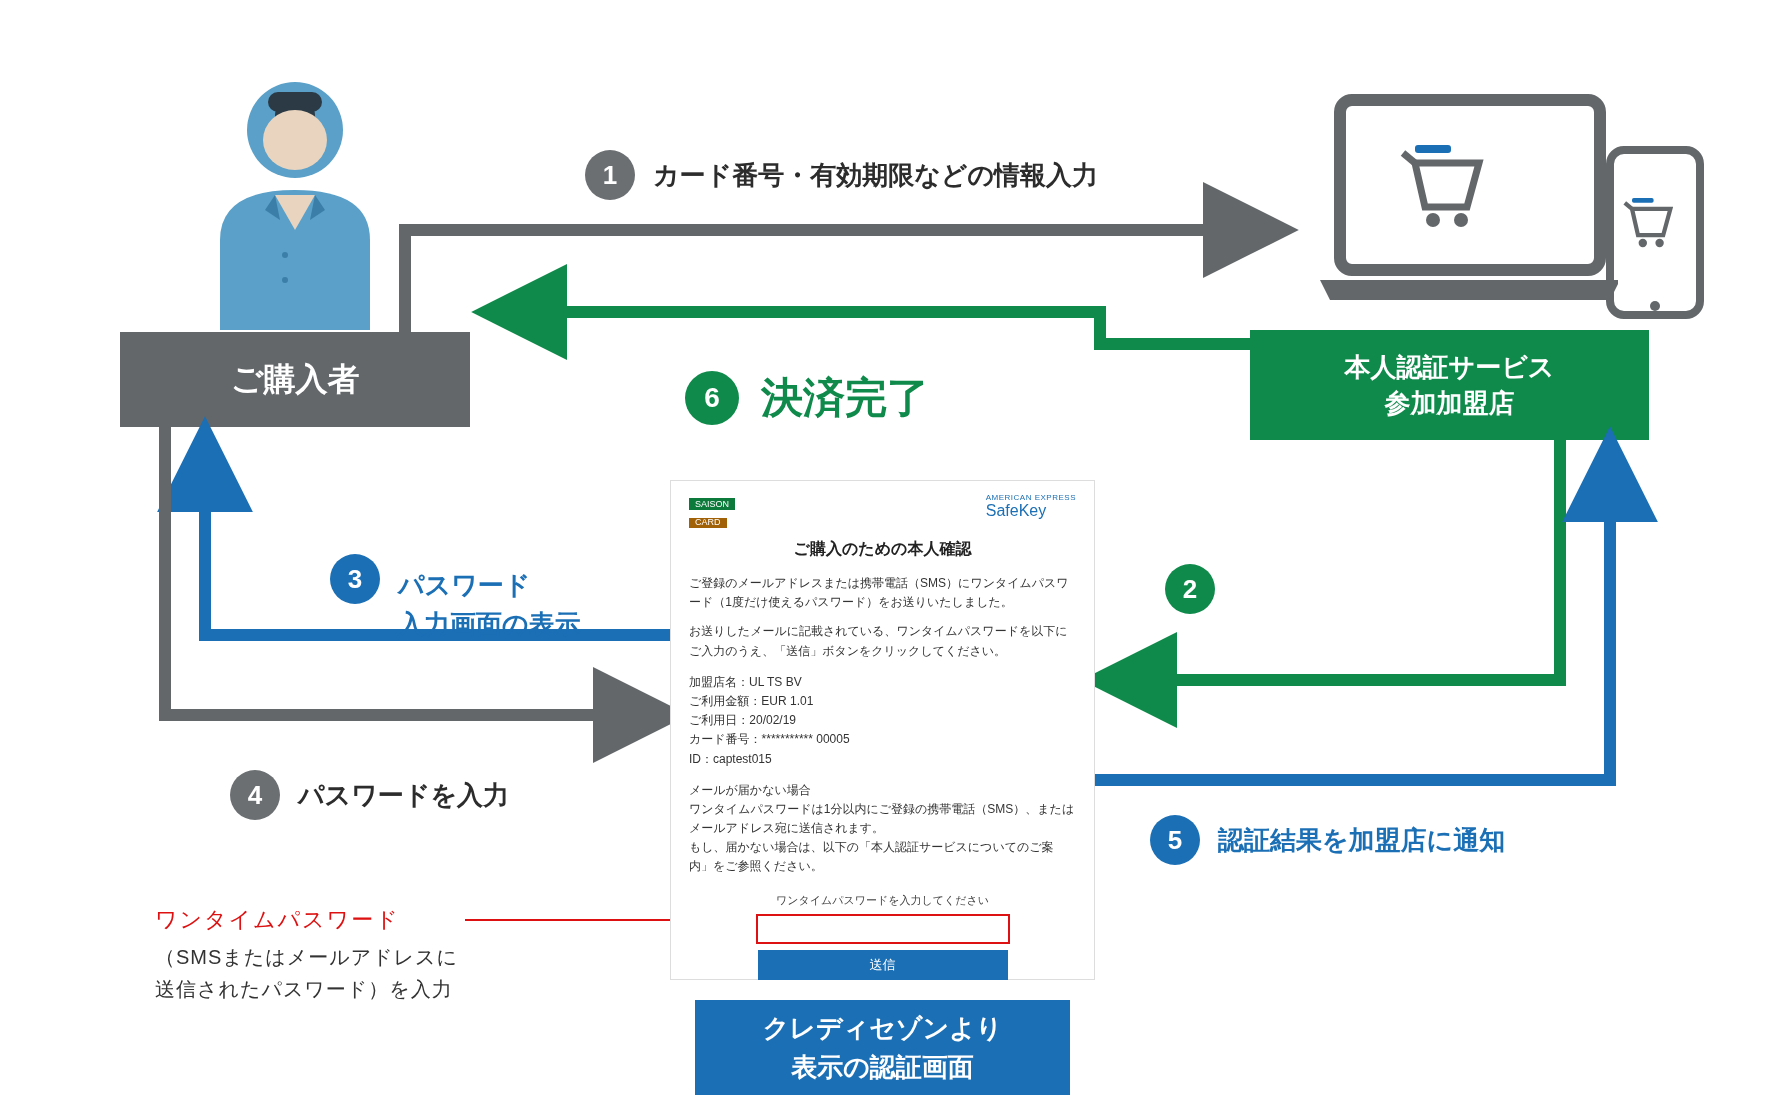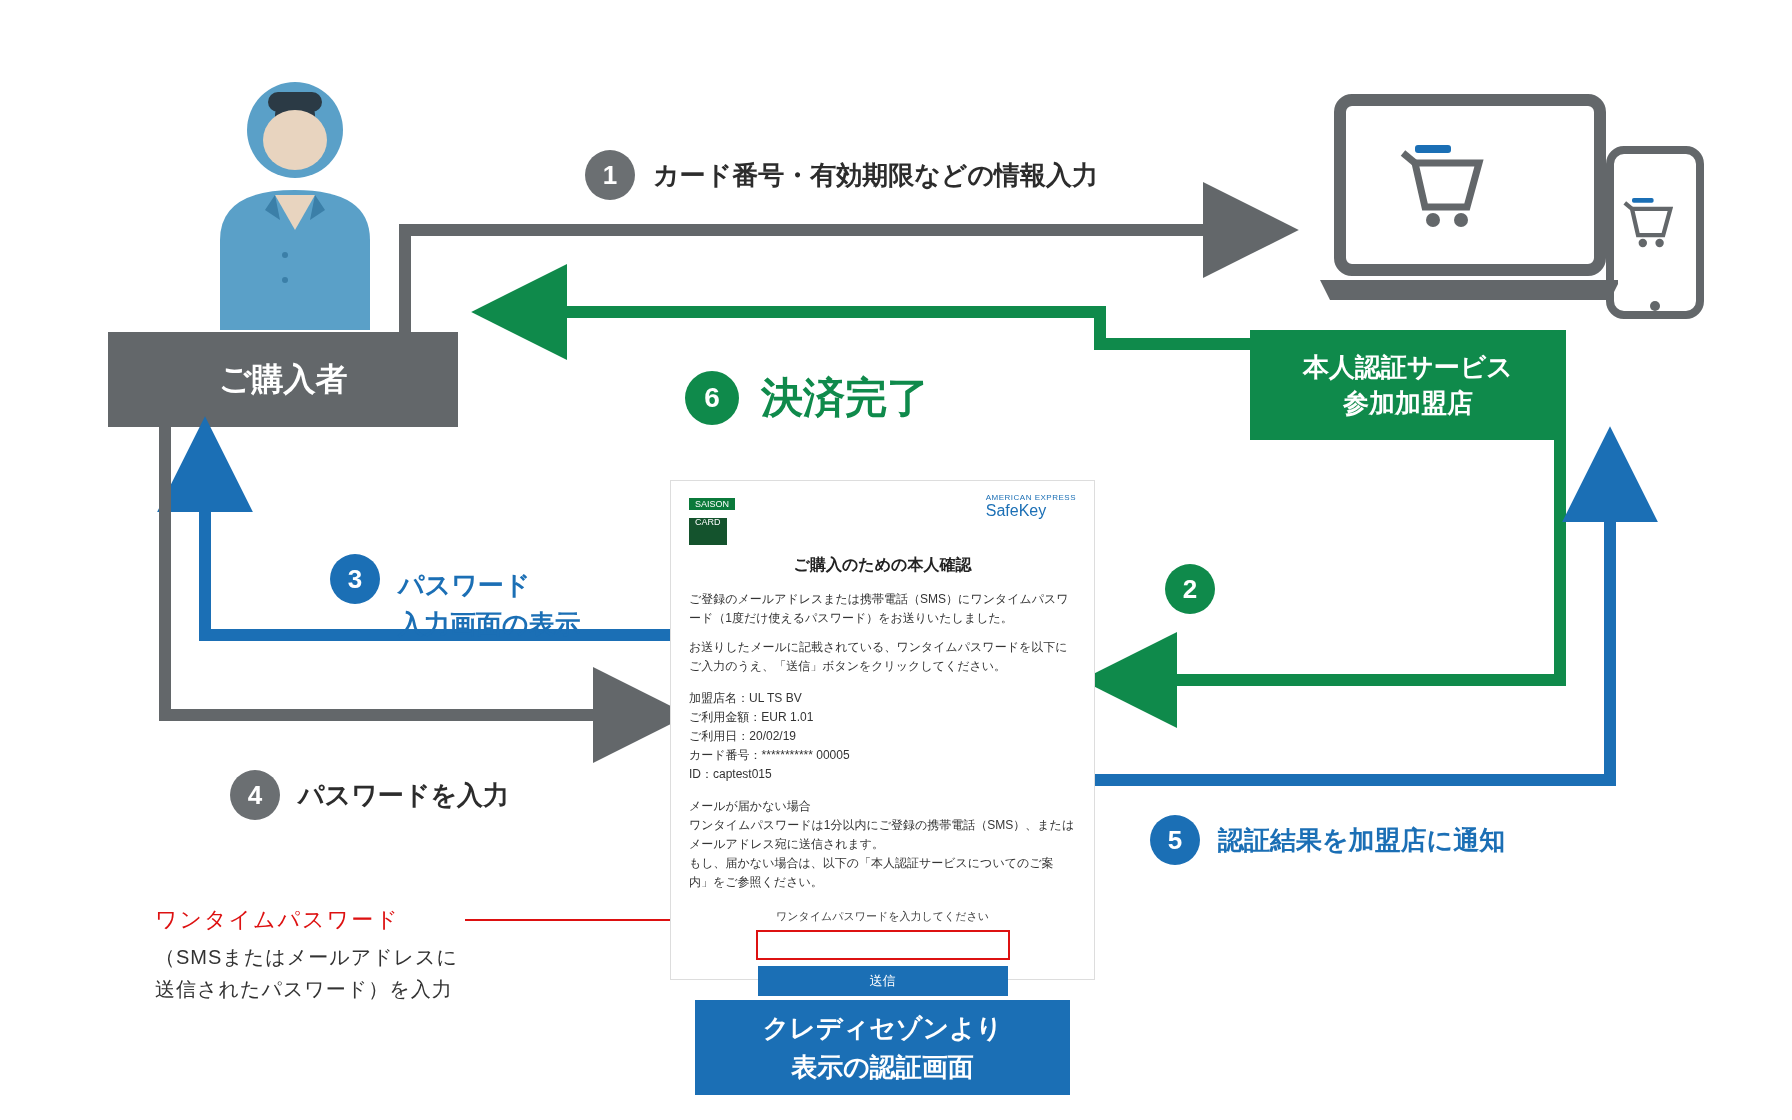--- a/index.html
+++ b/index.html
@@ -14,21 +14,21 @@
   .step-text-green{font-size:26px;color:#0f8a4b;font-weight:600;}
   .big-green{font-size:42px;color:#0f8a4b;font-weight:700;}
   .box-gray{background:#63676a;color:#fff;display:flex;align-items:center;justify-content:center;font-size:32px;font-weight:600;}
   .box-green{background:#0f8a4b;color:#fff;display:flex;align-items:center;justify-content:center;font-size:26px;font-weight:600;text-align:center;}
   .box-blue{background:#1b6fb5;color:#fff;display:flex;align-items:center;justify-content:center;font-size:26px;font-weight:600;text-align:center;}
   
   .panel{background:#fff;border:1px solid #ddd;}
   .p-tiny{font-size:12px;color:#333;line-height:1.6;}
   .p-title{font-size:16px;font-weight:700;text-align:center;color:#222;}
   .saison{background:#0b7a3b;color:#fff;font-size:9px;padding:2px 6px 0;display:inline-block;line-height:1.1;}
-  .saison2{background:#14532d;color:#fff;font-size:9px;padding:0 6px 17px;display:inline-block;line-height:1.1;}
+  .saison2{background:#a16207;color:#fff;font-size:9px;padding:0 6px 0;display:inline-block;line-height:1.1;}
   .safekey-top{font-size:8px;color:#1b6fb5;letter-spacing:0.5px;}
   .safekey{font-size:16px;color:#1b6fb5;font-weight:400;}
   .otp-label{font-size:11px;color:#444;text-align:center;}
   .otp-input{border:2px solid #d11;width:250px;height:26px;background:#fff;}
   .send-btn{background:#1b6fb5;color:#fff;width:250px;height:30px;display:flex;align-items:center;justify-content:center;font-size:13px;}
   
   .otp-callout-title{color:#d11;font-size:22px;font-weight:500;letter-spacing:2px;}
   .otp-callout-sub{color:#333;font-size:20px;line-height:1.6;letter-spacing:1px;}
   
   svg{position:absolute;left:0;top:0;pointer-events:none;}
@@ -74,25 +74,25 @@
       <g transform="translate(322,118) scale(0.6)">
         <rect x="0" y="0" width="36" height="8" rx="3" fill="#1b6fb5"></rect>
         <path d="M0 18 L64 18 L52 62 L10 62 Z" fill="none" stroke="#63676a" stroke-width="7"></path>
         <line x1="0" y1="18" x2="-12" y2="8" stroke="#63676a" stroke-width="7"></line>
         <circle cx="18" cy="75" r="7" fill="#63676a"></circle>
         <circle cx="46" cy="75" r="7" fill="#63676a"></circle>
       </g>
     </svg>
   </div>
 
-  <div class="abs box-gray" style="left:108px;top:332px;width:350px;height:95px;">
+  <div class="abs box-gray" style="left:120px;top:332px;width:350px;height:95px;">
     <span>ご購入者</span>
   </div>
 
-  <div class="abs box-green" style="left:1250px;top:330px;width:316px;height:110px;white-space:pre-line;line-height:1.4;">
+  <div class="abs box-green" style="left:1250px;top:330px;width:399px;height:110px;white-space:pre-line;line-height:1.4;">
     <span>本人認証サービス
 参加加盟店</span>
   </div>
 
   <svg width="1792" height="1120">
     <defs>
       <marker id="ah-gray" viewBox="0 0 10 10" refX="7" refY="5" markerWidth="8" markerHeight="8" orient="auto">
         <path d="M0 0 L10 5 L0 10 Z" fill="#63676a"></path>
       </marker>
       <marker id="ah-green" viewBox="0 0 10 10" refX="7" refY="5" markerWidth="8" markerHeight="8" orient="auto">

